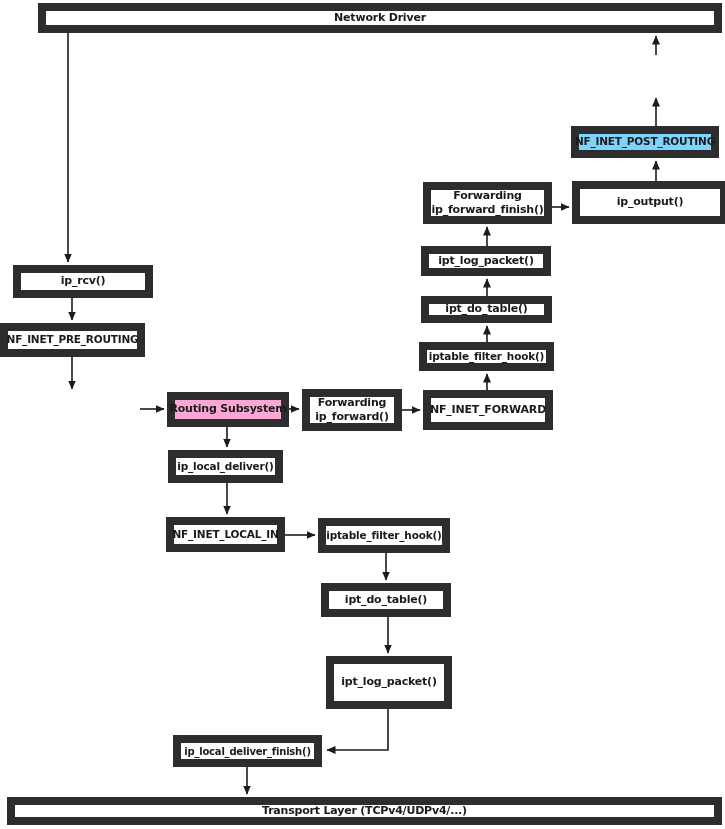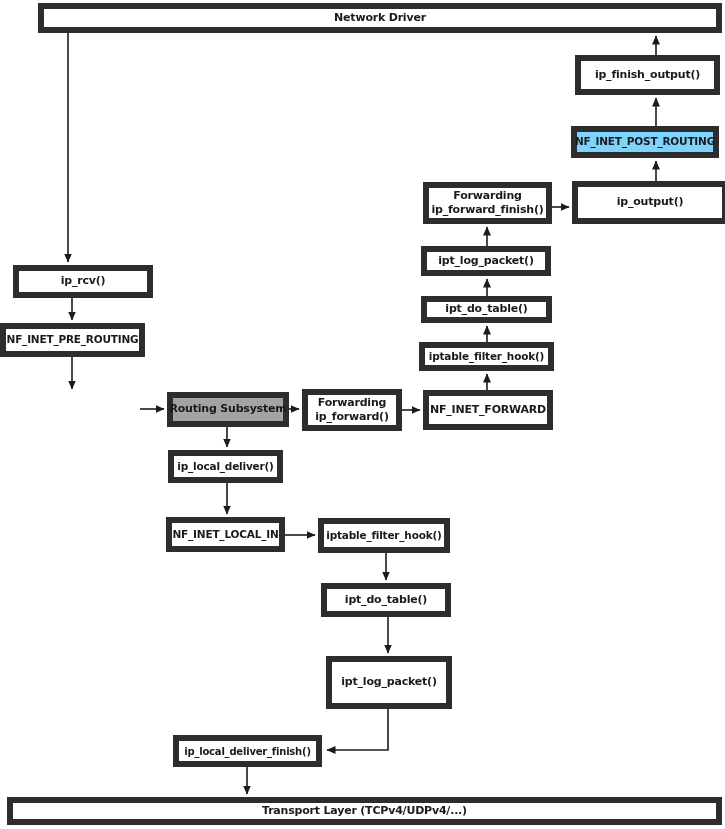--- a/index.html
+++ b/index.html
@@ -19,21 +19,21 @@
     position: absolute;
     left: 0;
     top: 0;
     width: 725px;
     height: 829px;
   }
   .node {
     position: absolute;
     box-sizing: border-box;
     background: #ffffff;
-    border: 6px solid #4c1d95;
+    border: 8px solid #4c1d95;
     color: #1a1a1a;
     display: flex;
     flex-direction: column;
     align-items: center;
     justify-content: center;
     text-align: center;
     font-weight: 700;
     letter-spacing: -0.2px;
     line-height: 1.3;
     white-space: nowrap;
@@ -80,23 +80,20 @@
       <polyline points="227,483 227,514" fill="none" stroke="#1c1c1c" stroke-width="1.6" marker-end="url(#arrow)"></polyline>
       <polyline points="285,535 315,535" fill="none" stroke="#1c1c1c" stroke-width="1.6" marker-end="url(#arrow)"></polyline>
       <polyline points="386,553 386,580" fill="none" stroke="#1c1c1c" stroke-width="1.6" marker-end="url(#arrow)"></polyline>
       <polyline points="388,617 388,653" fill="none" stroke="#1c1c1c" stroke-width="1.6" marker-end="url(#arrow)"></polyline>
       <polyline points="388,709 388,750 327,750" fill="none" stroke="#1c1c1c" stroke-width="1.6" marker-end="url(#arrow)"></polyline>
       <polyline points="247,767 247,794" fill="none" stroke="#1c1c1c" stroke-width="1.6" marker-end="url(#arrow)"></polyline>
     </svg>
 <div class="node" style="left: 38px; top: 3px; width: 684px; height: 30px; font-size: 11px; border-color: rgb(45, 45, 45); background: rgb(255, 255, 255); color: rgb(26, 26, 26);">
       <div class="node-line">Network Driver</div>
     </div>
-    <div class="node" style="left: 575px; top: 55px; width: 145px; height: 40px; font-size: 11px; border-color: rgb(45, 45, 45); background: rgb(255, 255, 255); color: rgb(26, 26, 26);">
-      <div class="node-line">ip_finish_output()</div>
-    </div>
     <div class="node" style="left: 571px; top: 126px; width: 148px; height: 32px; font-size: 10.5px; border-color: rgb(45, 45, 45); background: #7dd3fc; color: rgb(26, 26, 26);">
       <div class="node-line">NF_INET_POST_ROUTING</div>
     </div>
     <div class="node" style="left: 423px; top: 182px; width: 129px; height: 42px; font-size: 11px; border-color: rgb(45, 45, 45); background: rgb(255, 255, 255); color: rgb(26, 26, 26);">
       <div class="node-line">Forwarding</div>
       <div class="node-line">ip_forward_finish()</div>
     </div>
     <div class="node" style="left: 572px; top: 181px; width: 156px; height: 43px; font-size: 11px; border-color: rgb(45, 45, 45); background: rgb(255, 255, 255); color: rgb(26, 26, 26);">
       <div class="node-line">ip_output()</div>
     </div>
@@ -111,21 +108,21 @@
     </div>
     <div class="node" style="left: 423px; top: 390px; width: 130px; height: 40px; font-size: 11px; border-color: rgb(45, 45, 45); background: rgb(255, 255, 255); color: rgb(26, 26, 26);">
       <div class="node-line">NF_INET_FORWARD</div>
     </div>
     <div class="node" style="left: 13px; top: 265px; width: 140px; height: 33px; font-size: 11px; border-color: rgb(45, 45, 45); background: rgb(255, 255, 255); color: rgb(26, 26, 26);">
       <div class="node-line">ip_rcv()</div>
     </div>
     <div class="node" style="left: 0px; top: 323px; width: 145px; height: 34px; font-size: 10.5px; border-color: rgb(45, 45, 45); background: rgb(255, 255, 255); color: rgb(26, 26, 26);">
       <div class="node-line">NF_INET_PRE_ROUTING</div>
     </div>
-    <div class="node" style="left: 167px; top: 392px; width: 122px; height: 35px; font-size: 11px; border-color: rgb(45, 45, 45); background: #a3a3a3; color: rgb(26, 26, 26);">
+    <div class="node" style="left: 167px; top: 392px; width: 122px; height: 35px; font-size: 11px; border-color: rgb(45, 45, 45); background: #f9a8d4; color: rgb(26, 26, 26);">
       <div class="node-line">Routing Subsystem</div>
     </div>
     <div class="node" style="left: 302px; top: 389px; width: 100px; height: 42px; font-size: 11px; border-color: rgb(45, 45, 45); background: rgb(255, 255, 255); color: rgb(26, 26, 26);">
       <div class="node-line">Forwarding</div>
       <div class="node-line">ip_forward()</div>
     </div>
     <div class="node" style="left: 168px; top: 450px; width: 115px; height: 33px; font-size: 10.5px; border-color: rgb(45, 45, 45); background: rgb(255, 255, 255); color: rgb(26, 26, 26);">
       <div class="node-line">ip_local_deliver()</div>
     </div>
     <div class="node" style="left: 166px; top: 517px; width: 119px; height: 35px; font-size: 10.5px; border-color: rgb(45, 45, 45); background: rgb(255, 255, 255); color: rgb(26, 26, 26);">

